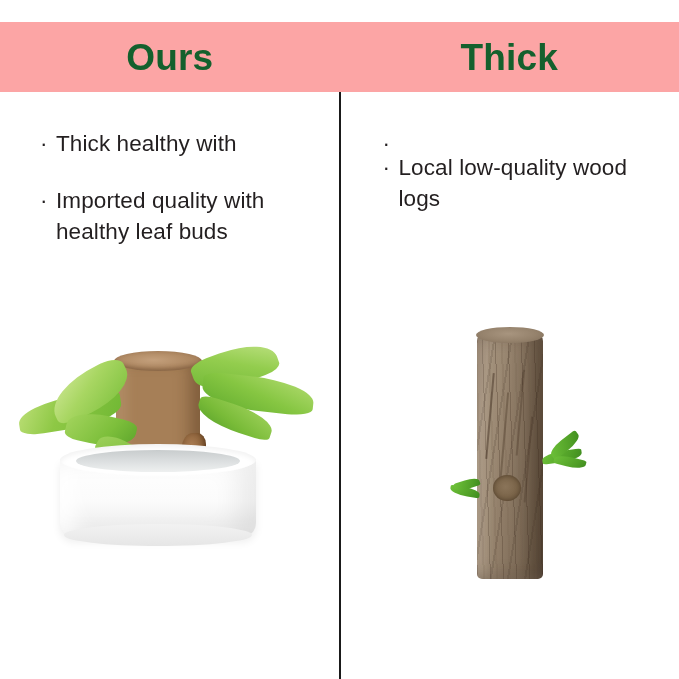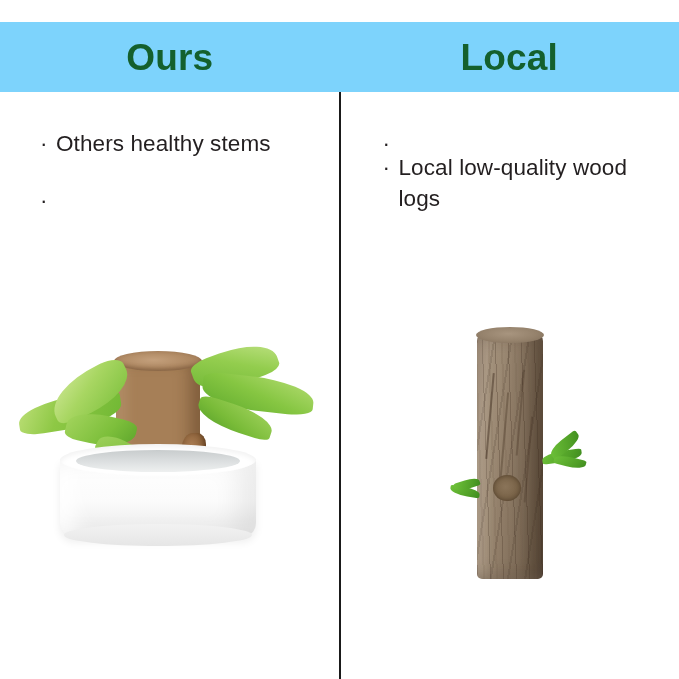--- a/index.html
+++ b/index.html
@@ -22,21 +22,21 @@
     background: #ffffff;
   }
 
   
   .header-band {
     position: absolute;
     left: 0;
     top: 22px;
     width: 679px;
     height: 70px;
-    background: #7dd3fc;
+    background: #fca5a5;
     display: flex;
   }
   .header-cell {
     flex: 0 0 50%;
     display: flex;
     align-items: center;
     justify-content: center;
   }
   .header-title {
     color: #14602d;
@@ -360,37 +360,38 @@
 </head>
 <body>
 
 <div id="comparison-root">
 
   <div class="header-band">
     <div class="header-cell">
       <div class="header-title">Ours</div>
     </div>
     <div class="header-cell">
-      <div class="header-title">Local</div>
+      <div class="header-title">Thick</div>
     </div>
   </div>
 
   <div class="divider"></div>
 
   <div class="columns">
 
     <div class="column col-left">
 
       <ul class="bullet-list">
         <li class="bullet-item">
           <span class="bullet-dot">·</span>
-          <span>Others healthy stems</span>
+          <span>Thick healthy with</span>
         </li>
         <li class="bullet-item">
           <span class="bullet-dot">·</span>
+          <span>Imported quality with healthy leaf buds</span>
         </li>
       </ul>
 
       <div class="photo-area">
         <div class="scene-ours">
 
           <div class="leaf leaf-a"></div>
           <div class="leaf leaf-b"></div>
           <div class="leaf leaf-c"></div>
           <div class="leaf leaf-d"></div>

